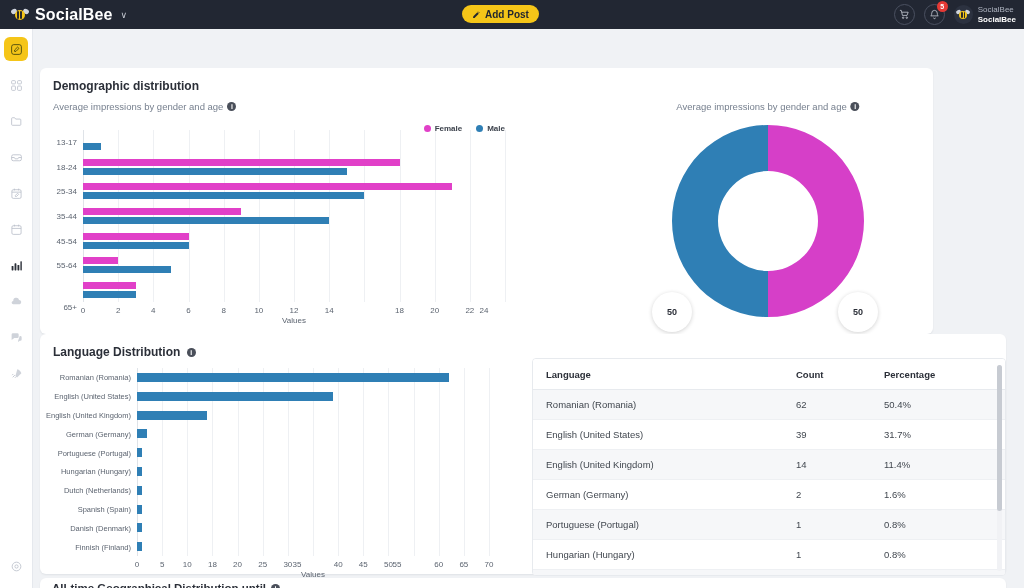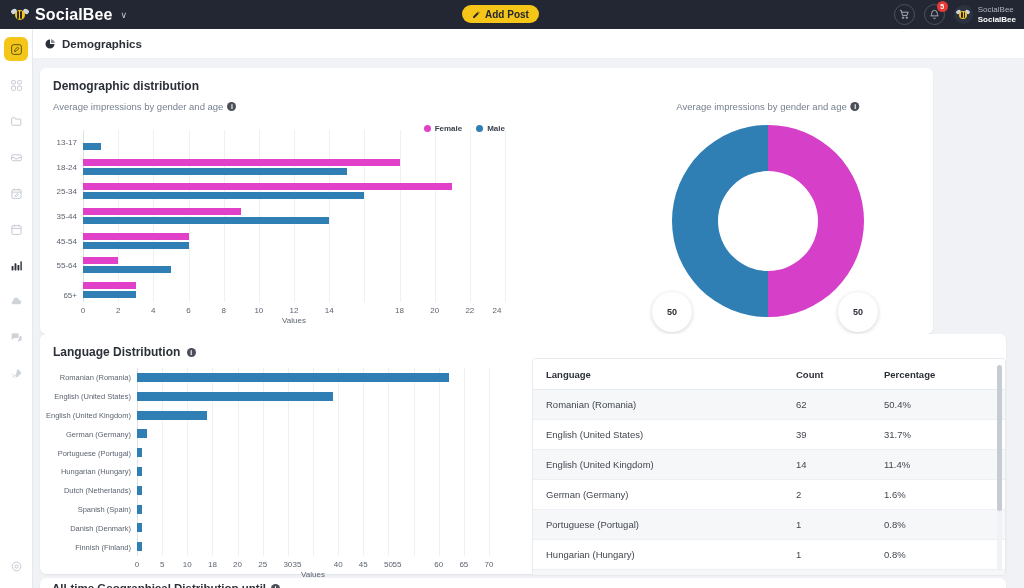--- a/index.html
+++ b/index.html
@@ -331,27 +331,20 @@
     </div>
     <div class="side-spacer"></div>
     <div class="side-item side-bottom">
       <svg width="13" height="13" viewBox="0 0 24 24">
         <circle cx="12" cy="12" r="8"></circle>
           <circle cx="12" cy="12" r="3"></circle>
       </svg>
     </div>
   </div>
 
-  <div class="page-head">
-    <svg width="12" height="12" viewBox="0 0 24 24">
-      <path d="M12 3a9 9 0 109 9h-9V3z" fill="#2b2f38"></path>
-      <path d="M14 2.4A9 9 0 0121.6 10H14V2.4z" fill="#2b2f38" opacity=".55"></path>
-    </svg>
-    <span class="tl">Demographics</span>
-  </div>
 
   <div class="card" id="card-demo">
     <div style="position:absolute;left:13px;top:11px" class="card-title">Demographic distribution</div>
     <div style="position:absolute;left:13px;top:33px" class="card-sub">
       <span>Average impressions by gender and age</span>
       <i class="info-dot">i</i>
     </div>
 
   </div>
 
@@ -382,38 +375,38 @@
         <div class="bar m" style="width: 281.333px; top: 62.4286px;"></div>
         <span class="ylab" style="top: 86px;">35-44</span>
         <div class="bar f" style="width: 158.25px; top: 78px;"></div>
         <div class="bar m" style="width: 246.167px; top: 87px;"></div>
         <span class="ylab" style="top: 110.571px;">45-54</span>
         <div class="bar f" style="width: 105.5px; top: 102.571px;"></div>
         <div class="bar m" style="width: 105.5px; top: 111.571px;"></div>
         <span class="ylab" style="top: 135.143px;">55-64</span>
         <div class="bar f" style="width: 35.1667px; top: 127.143px;"></div>
         <div class="bar m" style="width: 87.9167px; top: 136.143px;"></div>
-        <span class="ylab" style="top: 165px;">65+</span>
+        <span class="ylab" style="top: 177px;">65+</span>
         <div class="bar f" style="width: 52.75px; top: 151.714px;"></div>
         <div class="bar m" style="width: 52.75px; top: 160.714px;"></div>
       </div>
     <div id="gbar-xticks">
         <span class="xtick" style="left: 0px;">0</span>
         <span class="xtick" style="left: 35.1667px;">2</span>
         <span class="xtick" style="left: 70.3333px;">4</span>
         <span class="xtick" style="left: 105.5px;">6</span>
         <span class="xtick" style="left: 140.667px;">8</span>
         <span class="xtick" style="left: 175.833px;">10</span>
         <span class="xtick" style="left: 211px;">12</span>
         <span class="xtick" style="left: 246.167px;">14</span>
         <span class="xtick" style="left: 281.333px; margin-top: 36px;">16</span>
         <span class="xtick" style="left: 316.5px;">18</span>
         <span class="xtick" style="left: 351.667px;">20</span>
         <span class="xtick" style="left: 386.833px;">22</span>
-        <span class="xtick" style="left: 414px;">24</span>
+        <span class="xtick" style="left: 401px;">24</span>
       </div>
     <div class="axis-title">Values</div>
     <div class="legend">
       <span class="lg">
         <span class="dot" id="lg-f" style="background: rgb(225, 64, 200);"></span>
         <span>Female</span>
       </span>
       <span class="lg">
         <span class="dot" id="lg-m" style="background: rgb(47, 127, 181);"></span>
         <span>Male</span>

